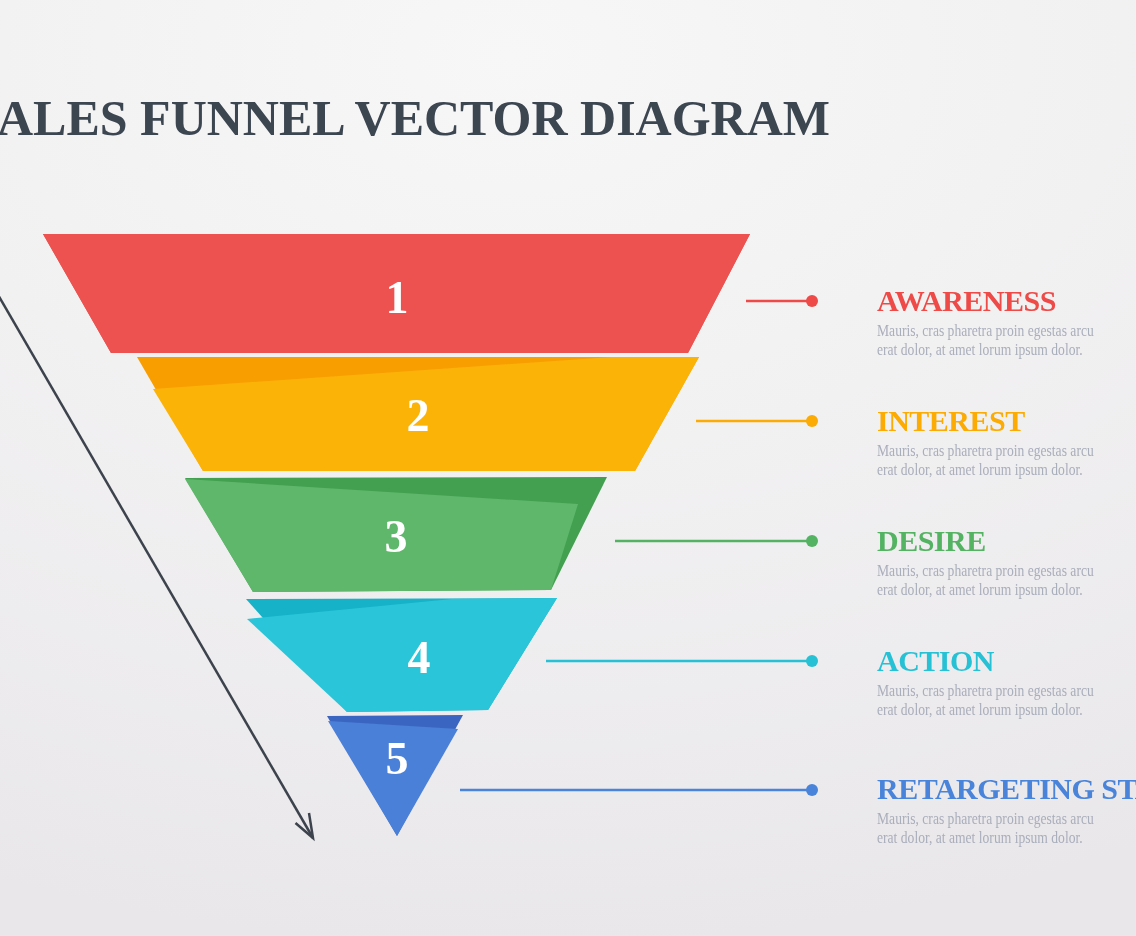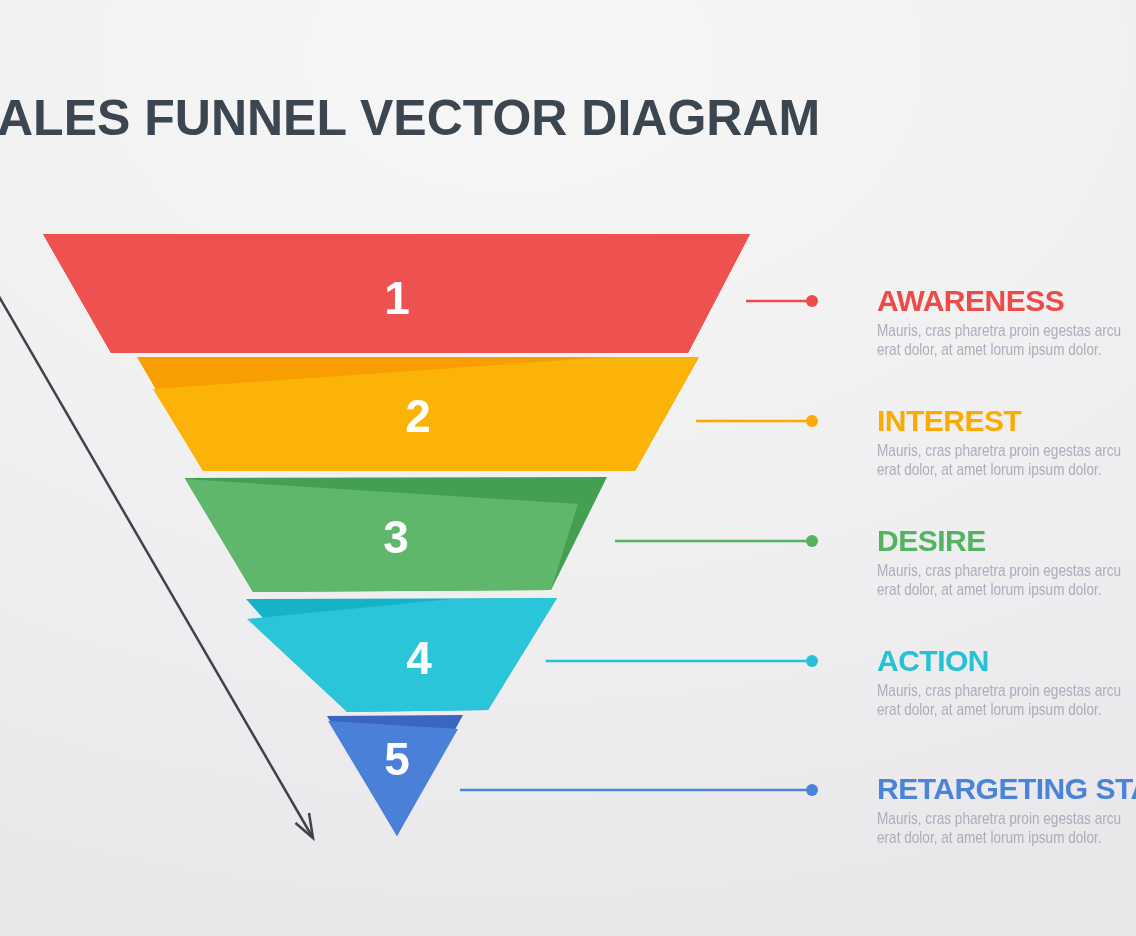--- a/index.html
+++ b/index.html
@@ -1,20 +1,20 @@
 <!DOCTYPE html>
 <html><head>
 <meta charset="utf-8">
 <style>
   html,body{margin:0;padding:0;background:#e9e7e9;}
   .canvas{
     position:relative;
     width:1136px;height:936px;
     overflow:hidden;
-    font-family:Liberation Sans, sans-serif;
+    font-family:Liberation Serif, serif;
     background:radial-gradient(120% 95% at 45% 6%, #f8f7f8 0%, #f2f1f2 45%, #e9e7ea 100%);
   }
   .page-title{
     position:absolute;left:-3px;top:93px;margin:0;
     font-size:50px;font-weight:bold;letter-spacing:0px;line-height:1;
     white-space:nowrap;
   }
   .funnel-svg{position:absolute;left:0;top:0;}
   .num{
     position:absolute;transform:translate(-50%,-50%);

